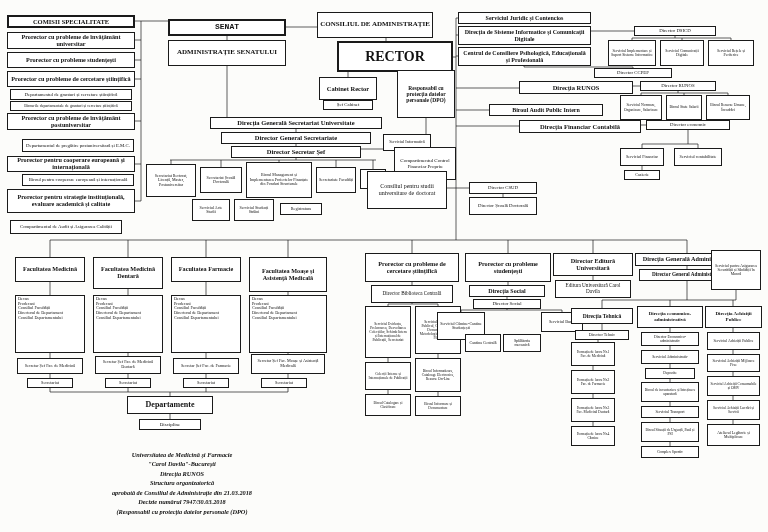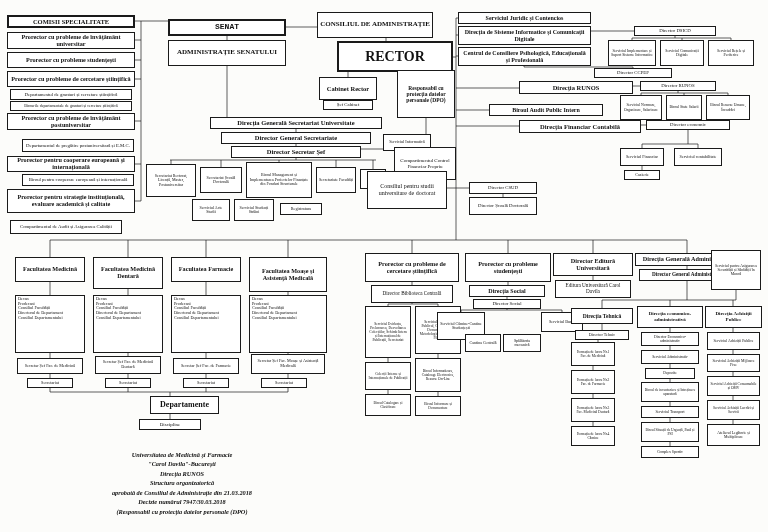--- a/index.html
+++ b/index.html
@@ -123,21 +123,21 @@
 Directorul de Departament
 Consiliul Departamentului</div>
       <div class="node" style="left: 17px; top: 358px; width: 66px; height: 16px; font-size: 4.2px;">Secretar Șef Fac. de Medicină</div>
       <div class="node" style="left: 27px; top: 378px; width: 46px; height: 10px; font-size: 4.2px;">Secretariat</div>
       <div class="node" style="left: 95px; top: 356px; width: 66px; height: 18px; font-size: 4.2px;">Secretar Șef Fac. de Medicină Dentară</div>
       <div class="node" style="left: 105px; top: 378px; width: 46px; height: 10px; font-size: 4.2px;">Secretariat</div>
       <div class="node" style="left: 173px; top: 358px; width: 66px; height: 16px; font-size: 4.2px;">Secretar Șef Fac. de Farmacie</div>
       <div class="node" style="left: 183px; top: 378px; width: 46px; height: 10px; font-size: 4.2px;">Secretariat</div>
       <div class="node" style="left: 251px; top: 354px; width: 74px; height: 20px; font-size: 4.2px;">Secretar Șef Fac. Moașe și Asistență Medicală</div>
       <div class="node" style="left: 261px; top: 378px; width: 46px; height: 10px; font-size: 4.2px;">Secretariat</div>
-      <div class="node b" style="left: 127px; top: 396px; width: 69px; height: 18px; font-size: 8px; margin-left: 23px;">Departamente</div>
+      <div class="node b" style="left: 127px; top: 396px; width: 86px; height: 18px; font-size: 8px;">Departamente</div>
       <div class="node" style="left: 139px; top: 419px; width: 62px; height: 11px; font-size: 5px;">Discipline</div>
       <div class="node b" style="left: 365px; top: 253px; width: 94px; height: 29px; font-size: 6.2px;">Prorector cu probleme de cercetare științifică</div>
       <div class="node" style="left: 371px; top: 285px; width: 82px; height: 18px; font-size: 5.2px;">Director Biblioteca Centrală</div>
       <div class="node" style="left: 365px; top: 306px; width: 46px; height: 52px; font-size: 3.6px;">Serviciul Evidența, Prelucrarea, Dezvoltarea Colecțiilor, Schimb Intern și Internațional de Publicații, Secretariat</div>
       <div class="node" style="left: 415px; top: 306px; width: 46px; height: 48px; font-size: 3.6px;">Serviciul Relații cu Publicul, Comunicarea Documentelor, Metodologie și Biblioteci Filiale</div>
       <div class="node" style="left: 365px; top: 362px; width: 46px; height: 28px; font-size: 3.6px;">Colecții Interne și Internaționale de Publicații</div>
       <div class="node" style="left: 365px; top: 394px; width: 46px; height: 22px; font-size: 3.6px;">Biroul Catalogare și Clasificare</div>
       <div class="node" style="left: 415px; top: 358px; width: 46px; height: 34px; font-size: 3.6px;">Biroul Informatizare, Cataloage Electronice, Resurse On-Line</div>
       <div class="node" style="left: 415px; top: 396px; width: 46px; height: 20px; font-size: 3.6px;">Biroul Informare și Documentare</div>
       <div class="node b" style="left: 465px; top: 253px; width: 86px; height: 29px; font-size: 6.2px;">Prorector cu probleme studențești</div>

